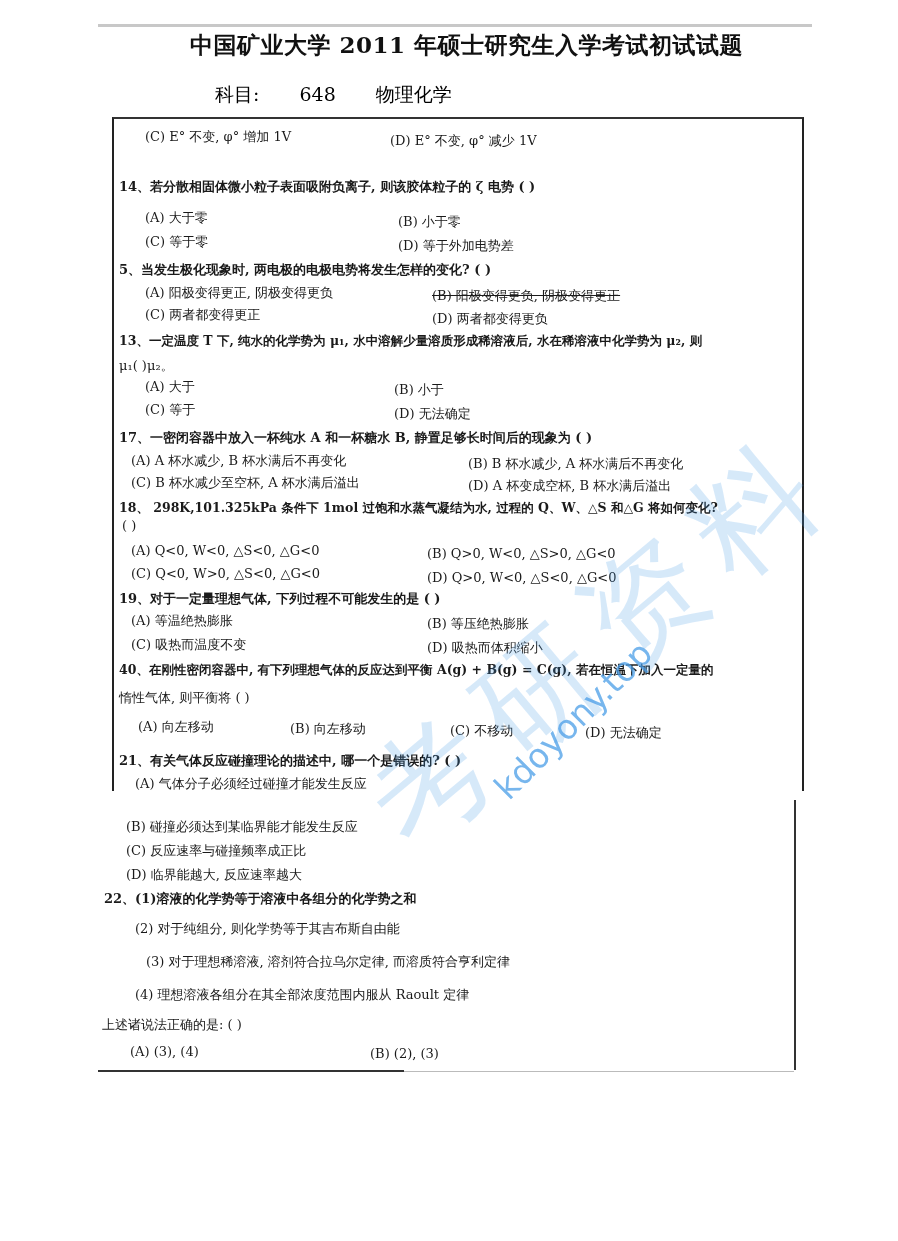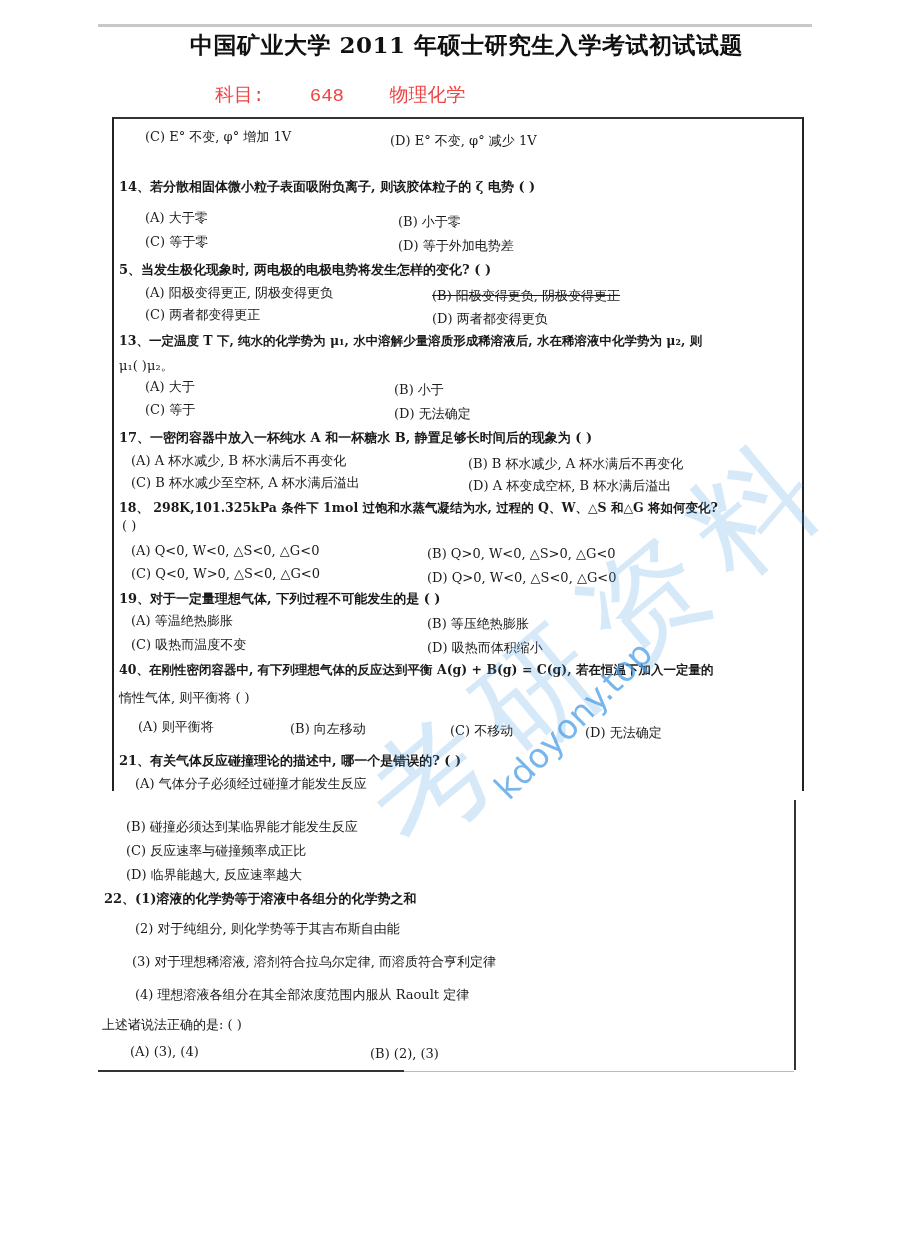--- a/index.html
+++ b/index.html
@@ -1,20 +1,20 @@
 <!DOCTYPE html>
 <html><head>
 <meta charset="utf-8">
 <style>
   html,body{margin:0;padding:0;}
   body{width:898px;height:1241px;background:#fff;position:relative;overflow:hidden;
        font-family:"DejaVu Serif","Liberation Serif",serif;color:#1a1a1a;}
   .topline{position:absolute;left:98px;top:24px;width:714px;height:3px;background:#c8c8c8;}
   .title{position:absolute;left:190px;top:30px;font-size:23px;font-weight:bold;letter-spacing:0.5px;color:#111;}
-  .subject{position:absolute;left:215px;top:82px;font-size:19px;color:#ef4444;word-spacing:4px;font-family:Liberation Mono, monospace;}
+  .subject{position:absolute;left:215px;top:82px;font-size:19px;color:#000000;word-spacing:4px;}
   .subject span{margin-right:30px;}
   .frame1{position:absolute;left:112px;top:117px;width:688px;height:672px;border:2px solid #222;border-top:2px solid #333;border-bottom:none;}
   .frame2{position:absolute;left:98px;top:800px;width:696px;height:270px;border-right:2px solid #333;}
   .bottomline{position:absolute;left:98px;top:1070px;width:306px;height:2px;background:#333;}
   .bottomline2{position:absolute;left:404px;top:1071px;width:390px;height:1px;background:#bbb;}
   .line{position:absolute;font-size:13px;white-space:nowrap;color:#1a1a1a;}
   .q{font-weight:bold;text-align:center;}
   .opt{font-size:13px;}
   .watermark{position:absolute;pointer-events:none;color:#4a9ee8;opacity:0.55;}
   .wm1{left:320px;top:560px;font-size:120px;transform:rotate(-40deg);letter-spacing:20px;font-family:"DejaVu Sans",sans-serif;opacity:0.22;}
@@ -73,33 +73,33 @@
 <div class="line opt" style="left:427px;top:570px">(D) Q&gt;0, W&lt;0, △S&lt;0, △G&lt;0</div>
 
 <div class="line q" style="left:119px;top:590px">19、对于一定量理想气体, 下列过程不可能发生的是 (      )</div>
 <div class="line opt" style="left:131px;top:612px">(A) 等温绝热膨胀</div>
 <div class="line opt" style="left:427px;top:615px">(B) 等压绝热膨胀</div>
 <div class="line opt" style="left:131px;top:636px">(C) 吸热而温度不变</div>
 <div class="line opt" style="left:427px;top:639px">(D) 吸热而体积缩小</div>
 
 <div class="line q" style="left:119px;top:662px;font-size:12.5px">40、在刚性密闭容器中, 有下列理想气体的反应达到平衡 A(g) + B(g) = C(g), 若在恒温下加入一定量的</div>
 <div class="line" style="left:119px;top:689px">惰性气体, 则平衡将 (      )</div>
-<div class="line opt" style="left:138px;top:718px">(A) 则平衡将</div>
+<div class="line opt" style="left:138px;top:718px">(A) 向左移动</div>
 <div class="line opt" style="left:290px;top:720px">(B) 向左移动</div>
 <div class="line opt" style="left:450px;top:722px">(C) 不移动</div>
 <div class="line opt" style="left:585px;top:724px">(D) 无法确定</div>
 
 <div class="line q" style="left:119px;top:752px">21、有关气体反应碰撞理论的描述中, 哪一个是错误的?   (     )</div>
 <div class="line opt" style="left:135px;top:775px">(A) 气体分子必须经过碰撞才能发生反应</div>
 <div class="line opt" style="left:126px;top:818px">(B) 碰撞必须达到某临界能才能发生反应</div>
 <div class="line opt" style="left:126px;top:842px">(C) 反应速率与碰撞频率成正比</div>
 <div class="line opt" style="left:126px;top:866px">(D) 临界能越大, 反应速率越大</div>
 
 <div class="line q" style="left:104px;top:890px">22、(1)溶液的化学势等于溶液中各组分的化学势之和</div>
 <div class="line" style="left:135px;top:920px">(2) 对于纯组分, 则化学势等于其吉布斯自由能</div>
-<div class="line" style="left:132px;top:953px">(3) 对于理想稀溶液, 溶剂符合拉乌尔定律, 而溶质符合亨利定律</div>
+<div class="line" style="left:146px;top:953px">(3) 对于理想稀溶液, 溶剂符合拉乌尔定律, 而溶质符合亨利定律</div>
 <div class="line" style="left:135px;top:986px">(4) 理想溶液各组分在其全部浓度范围内服从 Raoult 定律</div>
 <div class="line" style="left:102px;top:1016px">上述诸说法正确的是:   (     )</div>
 <div class="line opt" style="left:130px;top:1044px">(A) (3), (4)</div>
 <div class="line opt" style="left:370px;top:1046px">(B) (2), (3)</div>
 
 <div class="watermark wm1">考研资料</div>
 <div class="watermark wm2">kdoyony.top</div>
 
 </body></html>

